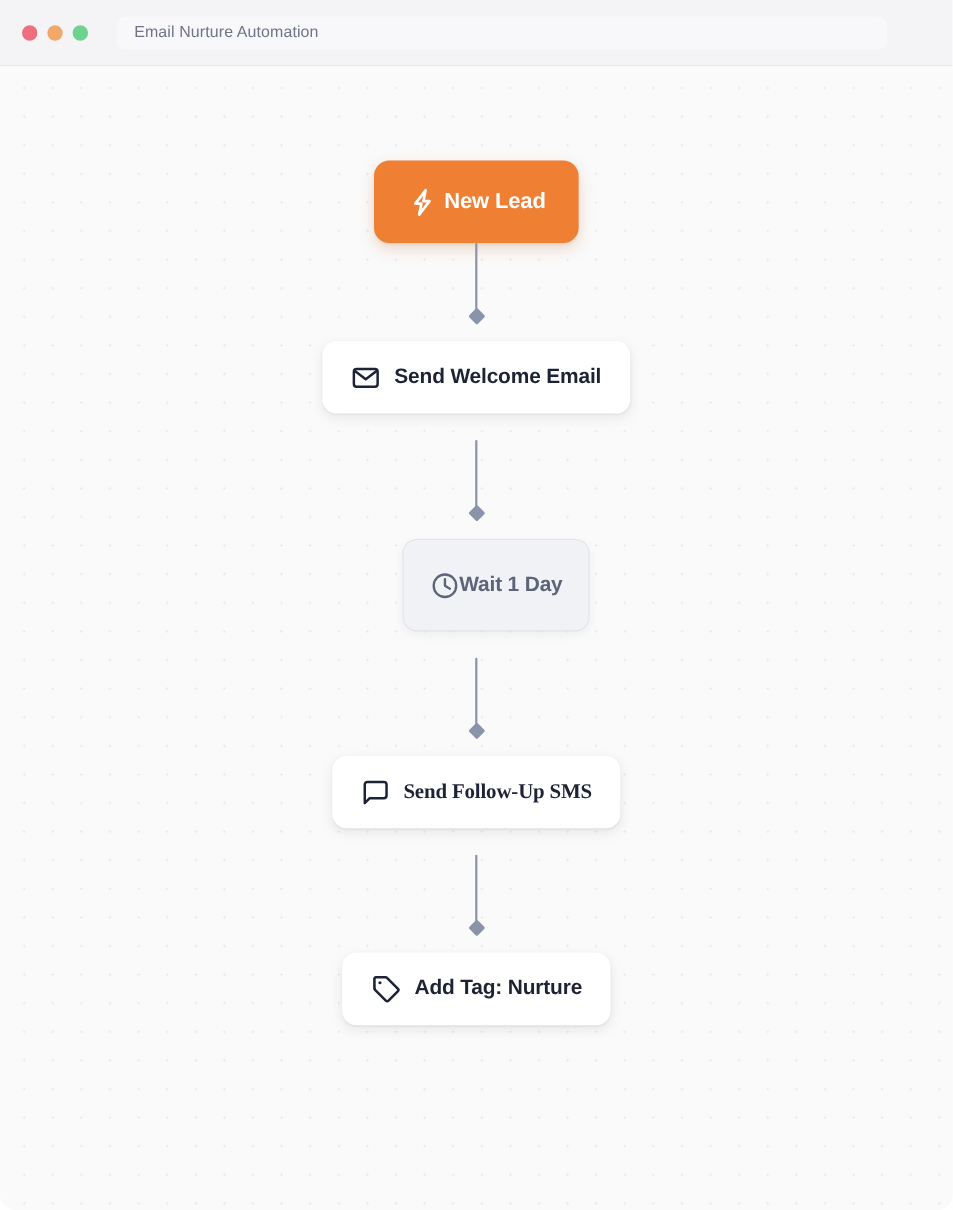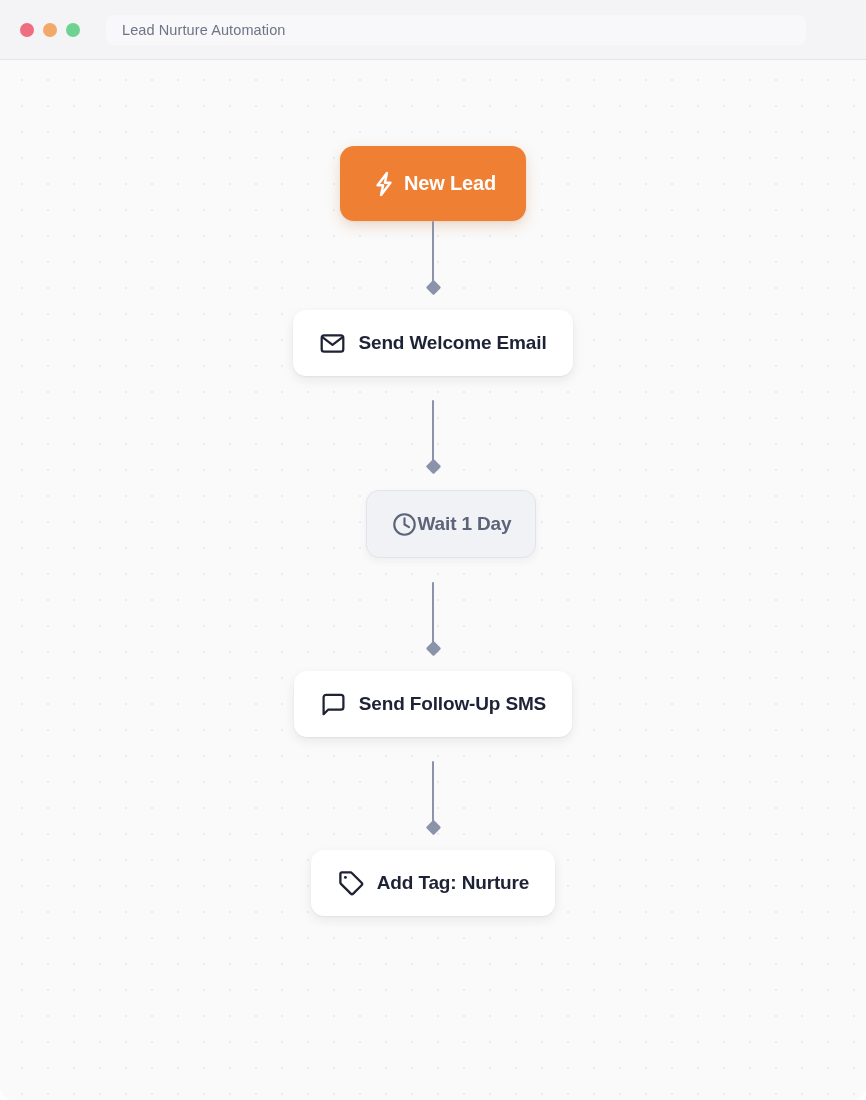--- a/index.html
+++ b/index.html
@@ -141,21 +141,21 @@
   .node-action .node-label {
     color: #1d2235;
     font-size: 19px;
   }
 
   
   .node-delay {
     background: #f1f2f5;
     border: 1px solid #e2e4ea;
     border-radius: 13px;
-    height: 68px;
+    height: 84px;
     padding: 0 24px;
     box-shadow: 0 3px 9px rgba(23, 29, 48, 0.055);
     margin-left: 36px;
   }
   .node-delay .node-label {
     color: #5b6478;
     font-size: 19px;
   }
 
   
@@ -186,21 +186,21 @@
 
 <div class="window">
 
   <div class="titlebar">
     <div class="traffic-lights">
       <span class="tl-dot tl-close"></span>
       <span class="tl-dot tl-min"></span>
       <span class="tl-dot tl-max"></span>
     </div>
     <div class="title-field">
-      <span class="title-text">Lead Nurture Automation</span>
+      <span class="title-text">Email Nurture Automation</span>
     </div>
   </div>
 
   <div class="canvas">
     <div class="flow" style="top:86px;">
 
       <div class="node node-trigger">
         <span class="node-icon">
           <svg width="28" height="28" viewBox="0 0 24 24" fill="none" stroke="#ffffff" stroke-width="2.1" stroke-linecap="round" stroke-linejoin="round">
             <path d="M14.5 2.5 L6.5 13 L11.2 13 L9.5 21.5 L17.5 11 L12.8 11 Z"></path>
@@ -237,21 +237,21 @@
           </svg>
         </span>
         <span class="node-label">Wait 1 Day</span>
       </div>
 
       <div class="connector" style="margin-top:24px;">
         <span class="connector-line" style="height:63px;"></span>
         <span class="connector-diamond"></span>
       </div>
 
-      <div class="node node-action" style="margin-top:17px;">
+      <div class="node node-action" style="margin-top:17px;font-family:Liberation Serif, serif;">
         <span class="node-icon">
           <svg width="27" height="27" viewBox="0 0 24 24" fill="none" stroke="#1d2235" stroke-width="2" stroke-linecap="round" stroke-linejoin="round">
             <path d="M3.2 5.6 A2.2 2.2 0 0 1 5.4 3.4 L18.6 3.4 A2.2 2.2 0 0 1 20.8 5.6 L20.8 14.4 A2.2 2.2 0 0 1 18.6 16.6 L7.2 16.6 L3.2 20.6 Z"></path>
           </svg>
         </span>
         <span class="node-label">Send Follow-Up SMS</span>
       </div>
 
       <div class="connector" style="margin-top:24px;">
         <span class="connector-line" style="height:63px;"></span>

